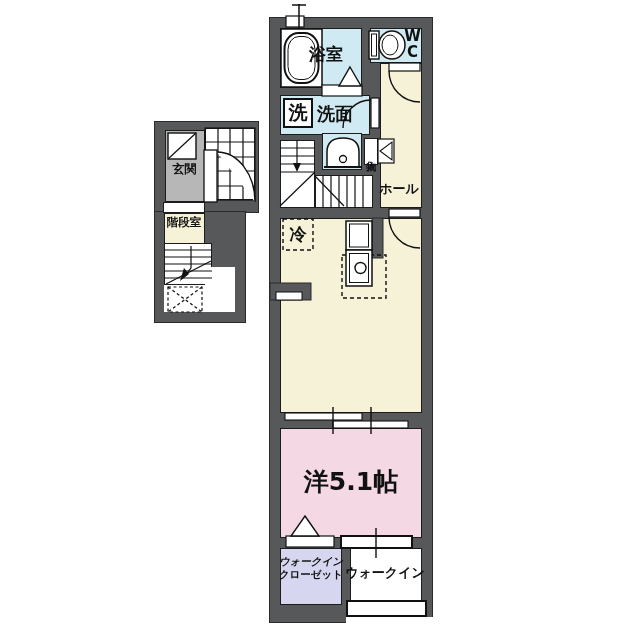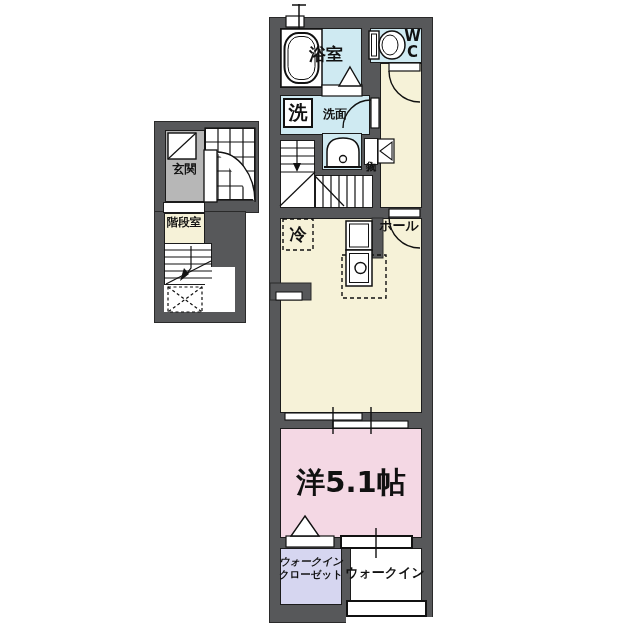--- a/index.html
+++ b/index.html
@@ -208,29 +208,29 @@
       <rect x="347" y="601" width="79" height="15" fill="#ffffff" stroke="#111" stroke-width="2"></rect>
     </g>
   </svg>
 
   <div class="lbl" style="left:304px;top:45px;width:44px;height:20px;font-size:17px;">浴室</div>
   <div class="lbl" style="left:403px;top:28px;width:19px;height:17px;font-size:15px;">W</div>
   <div class="lbl" style="left:403px;top:44px;width:19px;height:17px;font-size:15px;">C</div>
 
   <div class="floor f-white" style="left:283px;top:98px;width:30px;height:30px;border:2px solid #111;"></div>
   <div class="lbl" style="left:283px;top:98px;width:30px;height:30px;font-size:19px;">洗</div>
-  <div class="lbl" style="left:313px;top:102px;width:44px;height:24px;font-size:12px;">洗面</div>
+  <div class="lbl" style="left:313px;top:102px;width:44px;height:24px;font-size:18px;">洗面</div>
 
   <div class="lbl lbl-v" style="left:363px;top:139px;width:15px;height:27px;font-size:10px;">物入</div>
-  <div class="lbl" style="left:376px;top:181px;width:46px;height:15px;font-size:13px;margin-top:37px;">ホール</div>
+  <div class="lbl" style="left:376px;top:181px;width:46px;height:15px;font-size:13px;">ホール</div>
 
   <div class="lbl" style="left:163px;top:158px;width:43px;height:23px;font-size:12px;">玄関</div>
   <div class="lbl" style="left:162px;top:215px;width:44px;height:14px;font-size:11.5px;">階段室</div>
 
   <div class="lbl" style="left:283px;top:221px;width:30px;height:28px;font-size:17px;">冷</div>
 
-  <div class="lbl" style="left:280px;top:459px;width:142px;height:46px;font-size:29px;">洋5.1帖</div>
+  <div class="lbl" style="left:280px;top:459px;width:142px;height:46px;font-size:25px;">洋5.1帖</div>
 
   <div class="lbl" style="left:278px;top:556px;width:66px;height:12px;font-size:10.5px;font-style:italic;">ウォークイン</div>
   <div class="lbl" style="left:278px;top:569px;width:66px;height:12px;font-size:10.5px;">クローゼット</div>
   <div class="lbl" style="left:347px;top:565px;width:76px;height:16px;font-size:13px;">ウォークイン</div>
 
 </div>
 
 </body></html>

